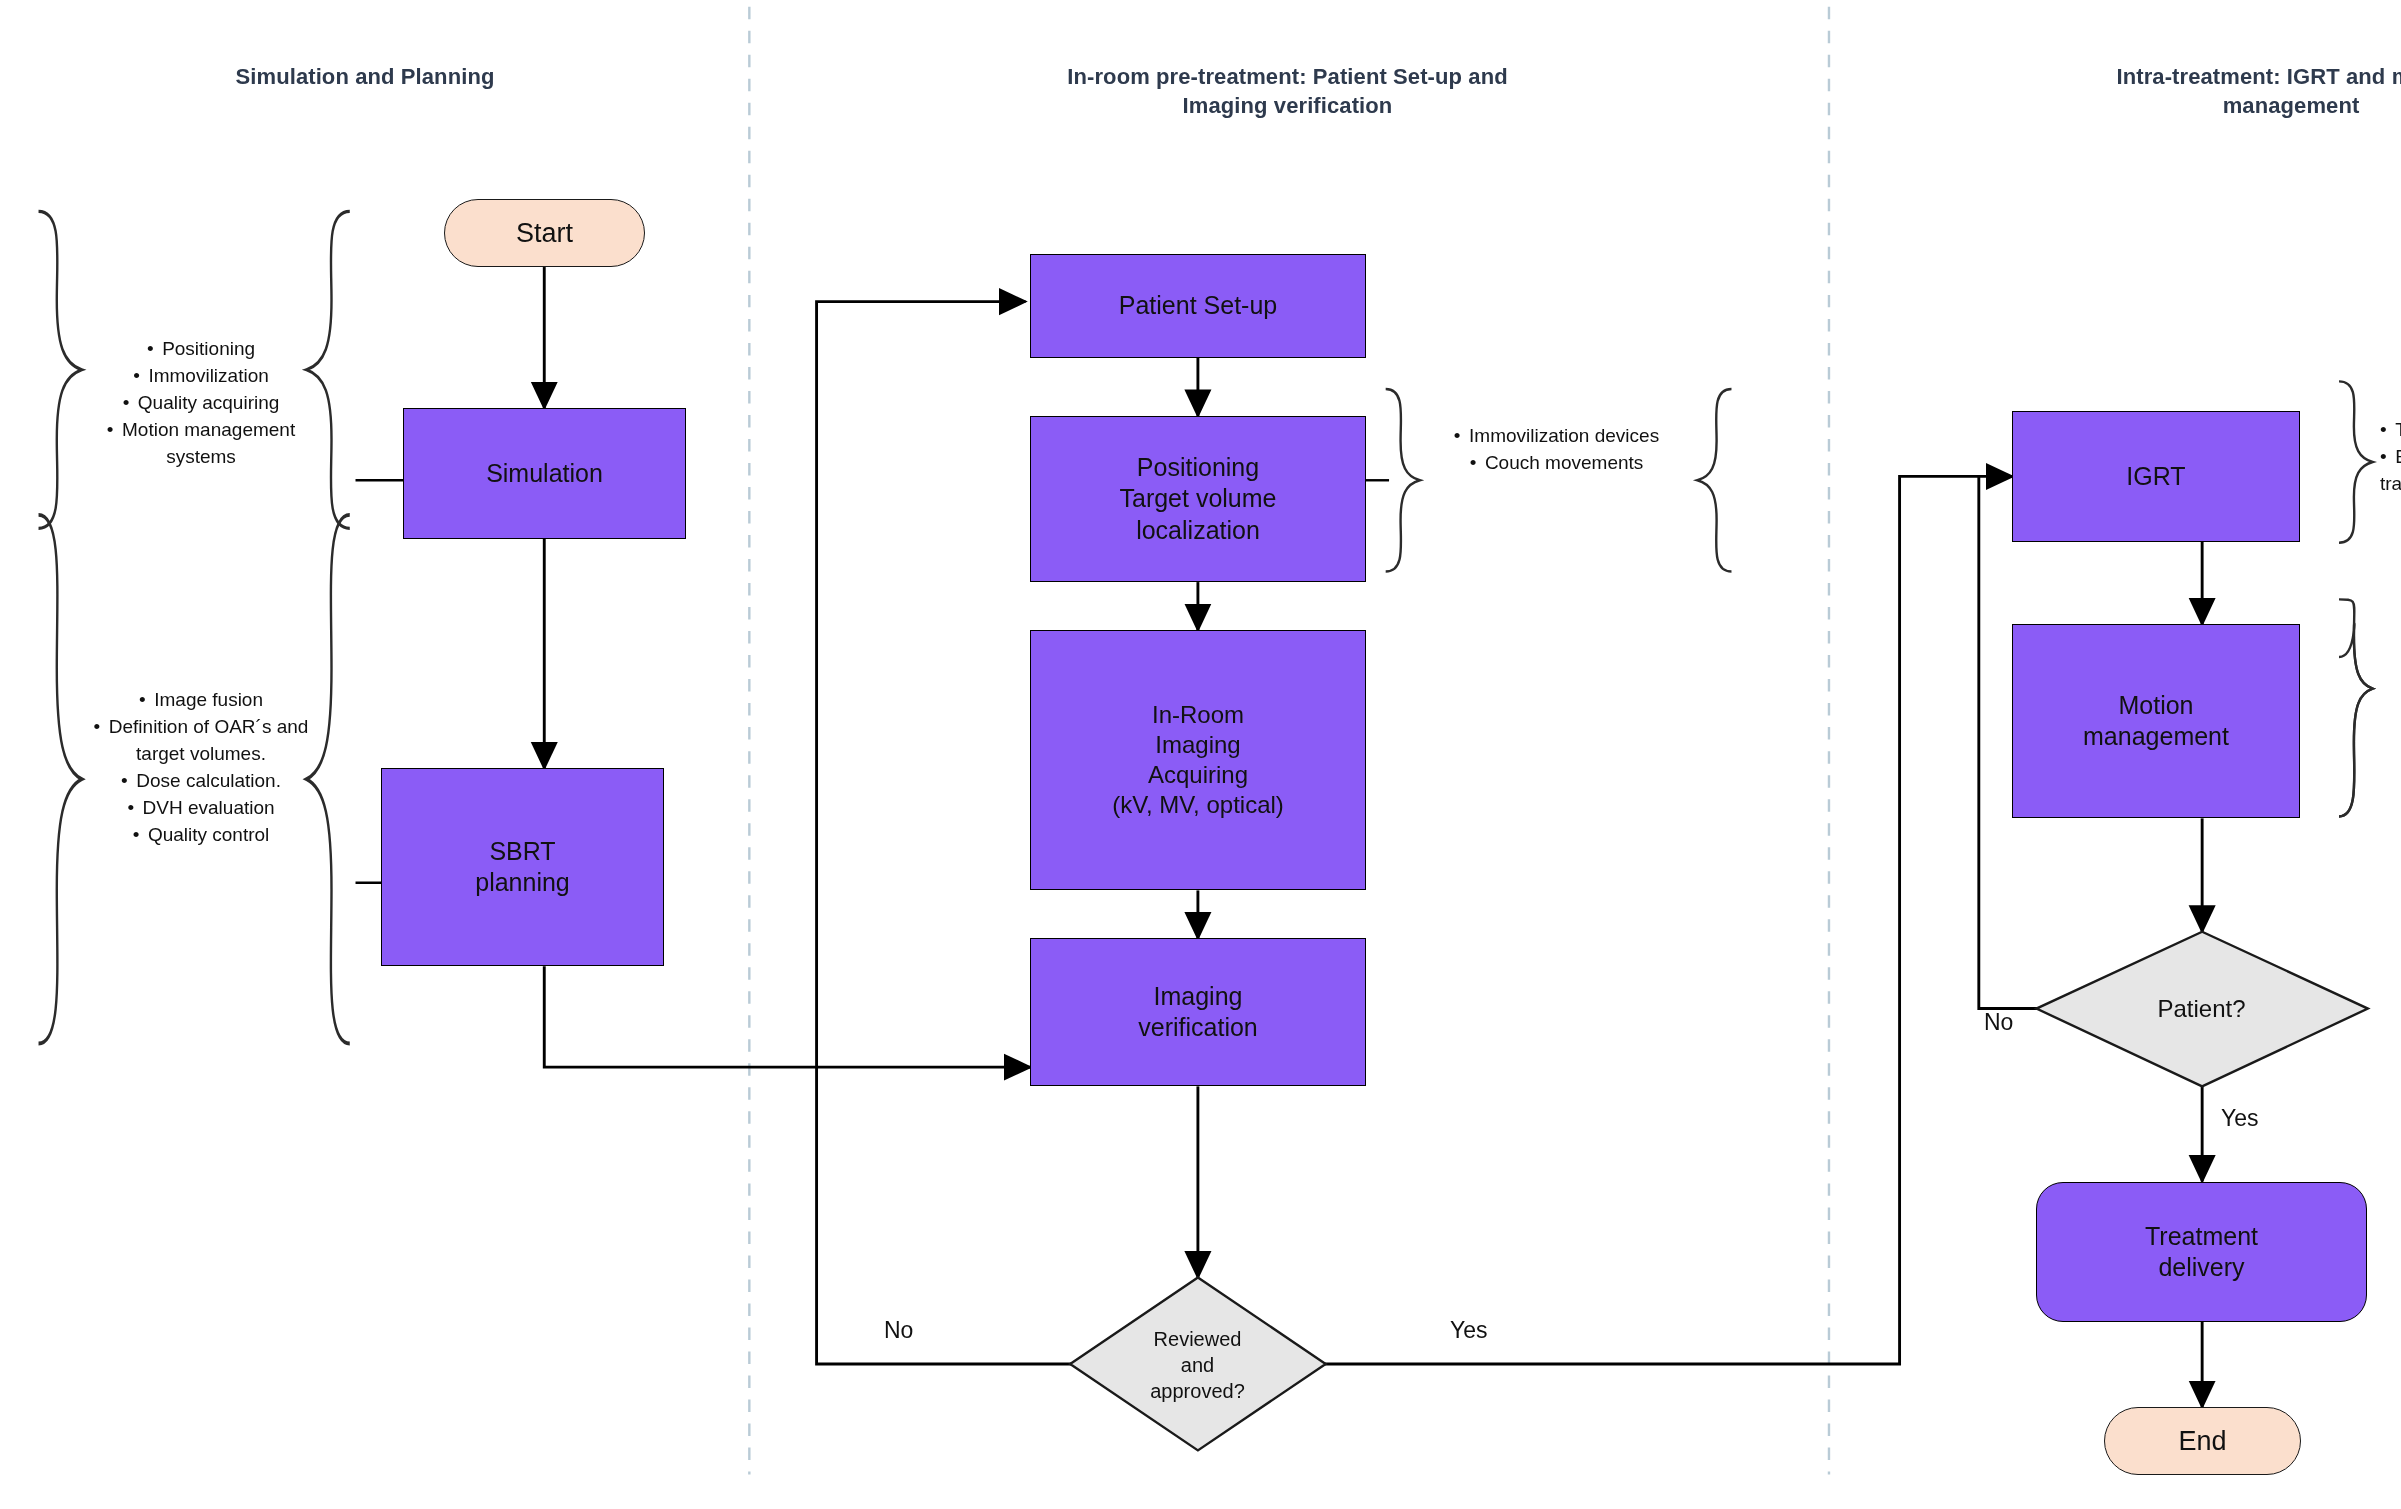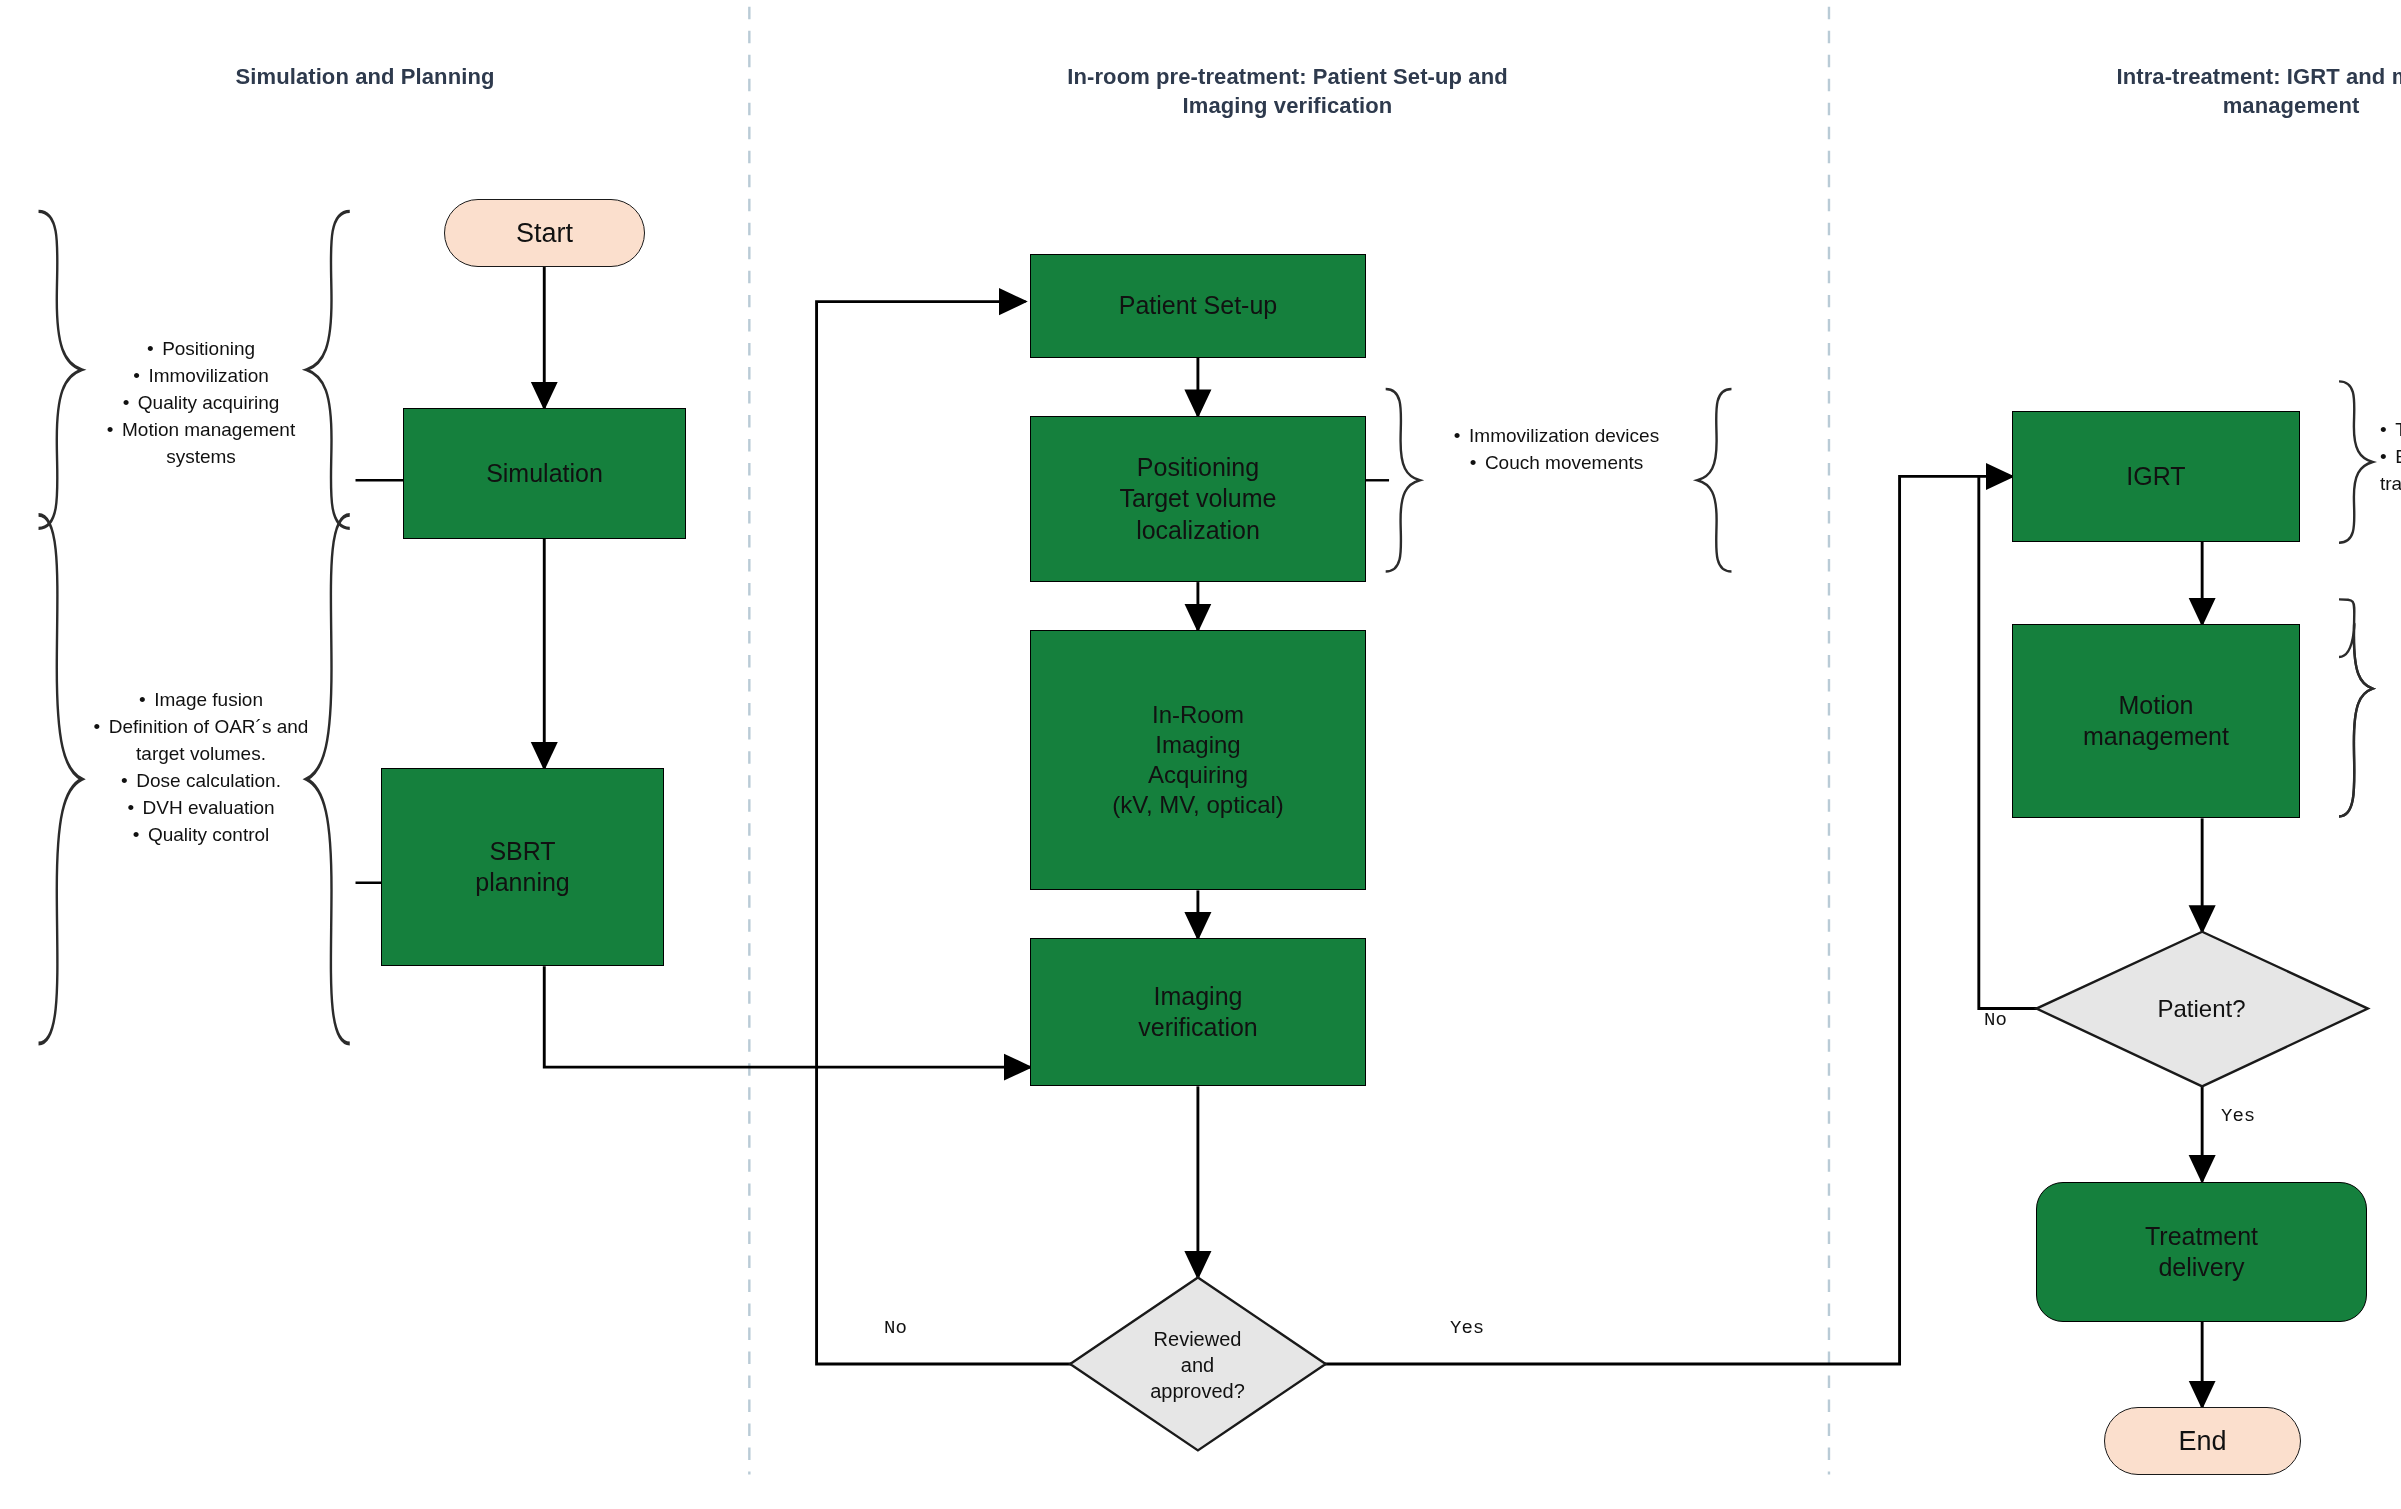--- a/index.html
+++ b/index.html
@@ -6,31 +6,31 @@
   body{width:2732px;height:1509px;position:relative;
        font-family:"Liberation Sans","DejaVu Sans",sans-serif;}
   #stage{position:absolute;left:0;top:0;width:2732px;height:1509px;overflow:hidden;}
   svg.layer{position:absolute;left:0;top:0;width:2732px;height:1509px;}
 
   .col-title{position:absolute;text-align:center;font-weight:bold;
              color:#2e3a4d;font-size:22px;line-height:1.32;letter-spacing:0.1px;}
 
   .node{position:absolute;display:flex;align-items:center;justify-content:center;
         text-align:center;color:#111;box-sizing:border-box;}
-  .proc{background:#15803d;border:1.9px solid #000;font-size:25px;line-height:1.25;}
+  .proc{background:#8b5cf6;border:1.9px solid #000;font-size:25px;line-height:1.25;}
   .term{background:#fbdfcd;border:1.4px solid #1a1a1a;border-radius:480px;font-size:27px;}
   .dec-label{position:absolute;display:flex;align-items:center;justify-content:center;
              text-align:center;font-size:20px;line-height:1.3;color:#111;}
 
   .bullets{position:absolute;text-align:center;font-size:19px;line-height:1.42;color:#111;}
   .bullets ul{list-style:none;margin:0;padding:0;}
   .bullets li{margin:0;padding:0;}
   .bullets li::before{content:"•";margin-right:.45em;}
 
-  .edge-label{position:absolute;font-size:19px;color:#111;font-family:Liberation Mono, monospace;}
+  .edge-label{position:absolute;font-size:23px;color:#111;}
 </style>
 </head>
 <body>
 
 <div id="stage">
 
   <svg class="layer" viewBox="0 0 5688 3142">
     <defs>
       <marker id="arrow" markerWidth="11" markerHeight="11" refX="9.2" refY="5.5" orient="auto" markerUnits="strokeWidth">
         <path d="M0,0.8 L10,5.5 L0,10.2 z" fill="#000"></path>

